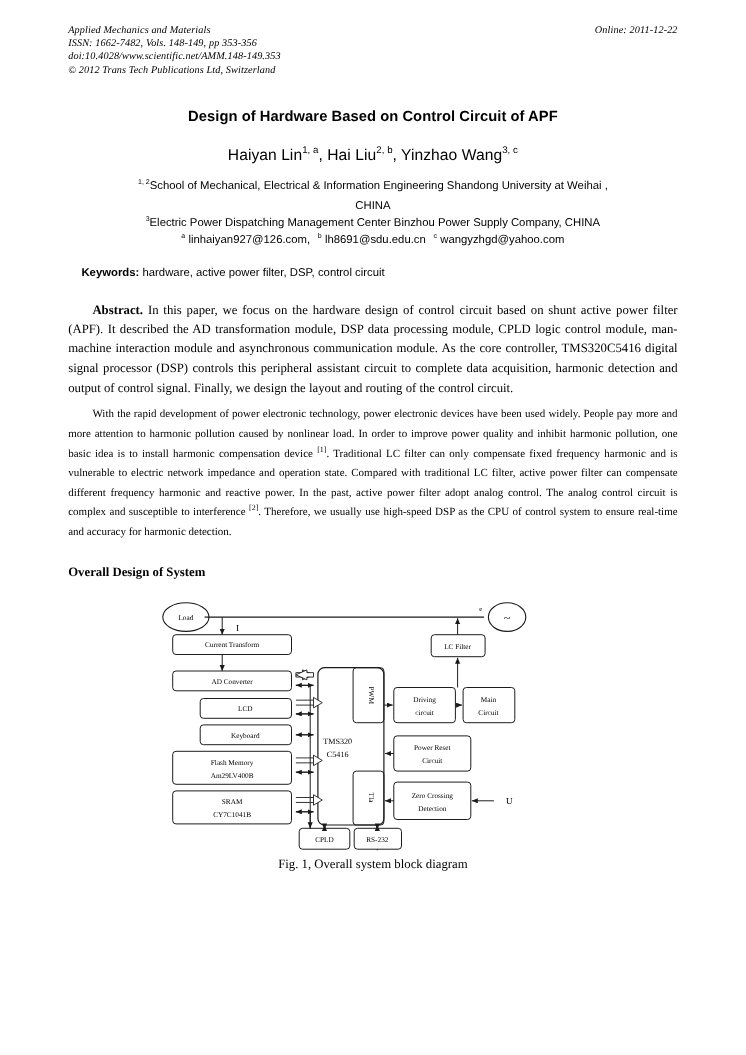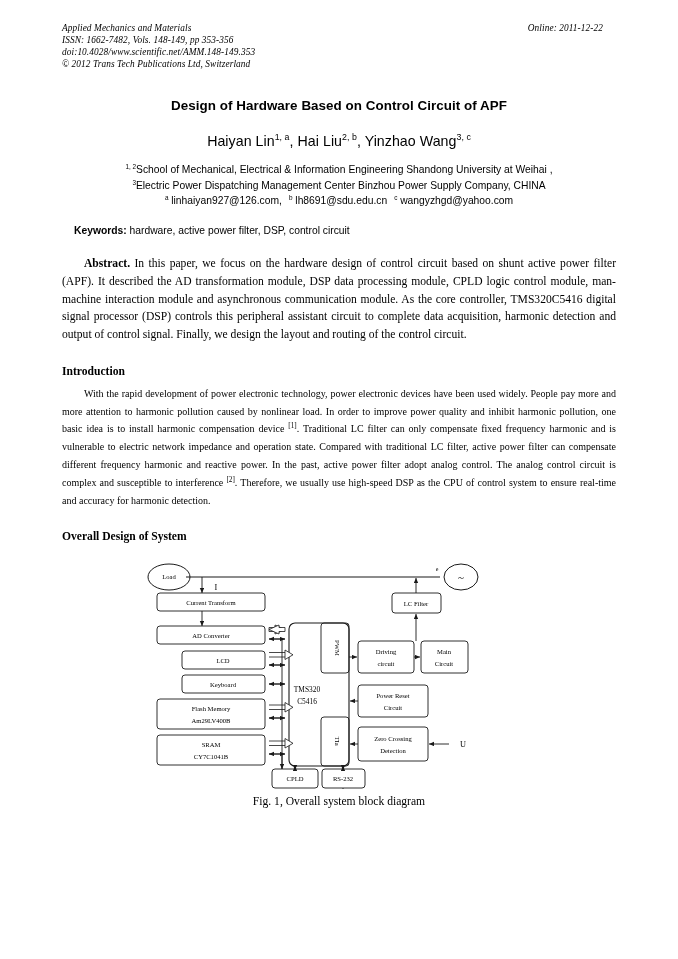--- a/index.html
+++ b/index.html
@@ -32,21 +32,21 @@
   
   .jhead {
     position: relative;
     font-style: italic;
     font-size: 9.3px;
     line-height: 12.1px;
     letter-spacing: 0.1px;
   }
   .jhead .online {
     position: absolute;
-    right: 13px;
+    right: 0;
     top: 0;
     font-style: italic;
     font-size: 9.3px;
     white-space: nowrap;
   }
   .jhead div.jline { white-space: nowrap; }
 
   
   .title {
     font-family: "Liberation Sans", sans-serif;
@@ -148,40 +148,40 @@
     </div>
 
     <div class="title">Design of Hardware Based on Control Circuit of APF</div>
 
     <div class="authors">
       <span>Haiyan Lin</span><sup>1, a</sup><span>, </span><span>Hai Liu</span><sup>2, b</sup><span>, </span><span>Yinzhao Wang</span><sup>3, c</sup>
     </div>
 
     <div class="affil">
       <div><sup>1, 2</sup><span>School of Mechanical, Electrical &amp; Information Engineering Shandong University at Weihai ,</span></div>
+      <div class="a2">CHINA</div>
       <div><sup>3</sup><span>Electric Power Dispatching Management Center Binzhou Power Supply Company, CHINA</span></div>
     </div>
 
     <div class="emails">
       <sup>a</sup>
       <span>linhaiyan927@126.com,</span><span class="sp"></span><sup>b</sup>
       <span>lh8691@sdu.edu.cn</span><span class="sp"></span><sup>c</sup>
       <span>wangyzhgd@yahoo.com</span>
     </div>
 
     <div class="keywords">
       <b>Keywords:</b>
       <span>hardware, active power filter, DSP, control circuit</span>
     </div>
 
     <div class="abstract">
       <b>Abstract.</b><span> In this paper, we focus on the hardware design of control circuit based on shunt active power filter (APF). It described the AD transformation module, DSP data processing module, CPLD logic control module, man-machine interaction module and asynchronous communication module. As the core controller, TMS320C5416 digital signal processor (DSP) controls this peripheral assistant circuit to complete data acquisition, harmonic detection and output of control signal. Finally, we design the layout and routing of the control circuit.</span>
     </div>
 
-    <div class="section-head">Introduction</div>
     <div class="para">
       <span>With the rapid development of power electronic technology, power electronic devices have been used widely. People pay more and more attention to harmonic pollution caused by nonlinear load. In order to improve power quality and inhibit harmonic pollution, one basic idea is to install harmonic compensation device </span><sup>[1]</sup><span>. Traditional LC filter can only compensate fixed frequency harmonic and is vulnerable to electric network impedance and operation state. Compared with traditional LC filter, active power filter can compensate different frequency harmonic and reactive power. In the past, active power filter adopt analog control. The analog control circuit is complex and susceptible to interference </span><sup>[2]</sup><span>. Therefore, we usually use high-speed DSP as the CPU of control system to ensure real-time and accuracy for harmonic detection.</span>
     </div>
 
     <div class="section-head">Overall Design of System</div>
 
     <div class="figure-wrap">
       <svg class="diagram" width="390" height="232" viewBox="0 0 390 232">
         <defs>
           <marker id="ah" markerWidth="7" markerHeight="7" refX="6" refY="2.6" orient="auto">

